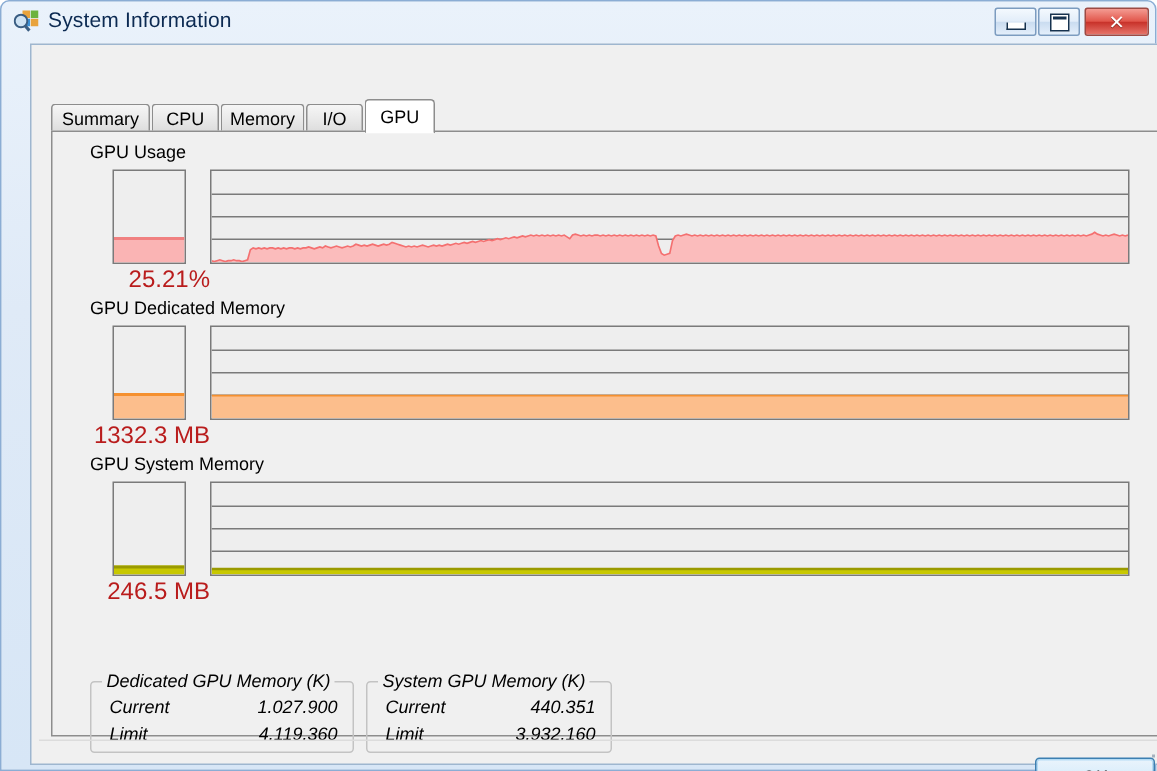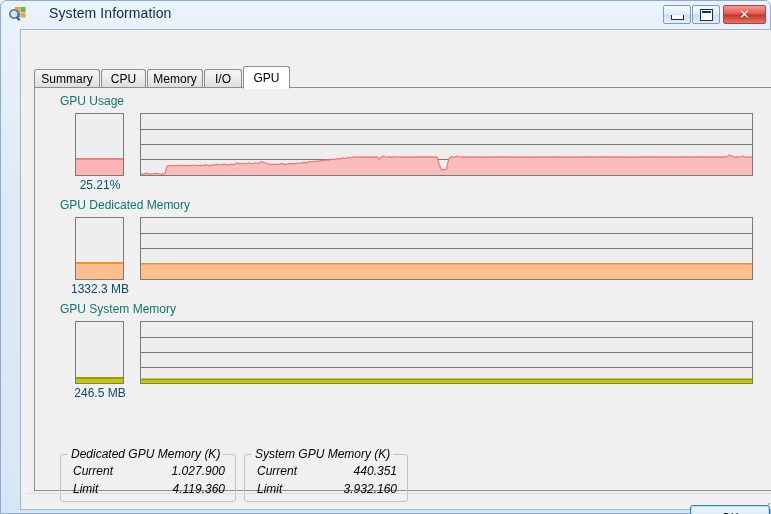--- a/index.html
+++ b/index.html
@@ -25,21 +25,21 @@
   }
   
   #titlebar{
     position:absolute;left:0;top:0;width:771px;height:28px;
     box-sizing:border-box;
   }
   #title-icon{
     position:absolute;left:8px;top:5px;width:17px;height:17px;
   }
   #title-text{
-    position:absolute;left:48px;top:4px;
+    position:absolute;left:31px;top:4px;
     font-size:14px;color:#0c2a52;
     letter-spacing:.1px;
     white-space:nowrap;
   }
   .winbtn{
     position:absolute;top:4px;height:19px;
     box-sizing:border-box;
     border:1px solid #7c9cc0;
     border-radius:2px;
     background:linear-gradient(to bottom,#f4f9fe 0%,#e2edf9 48%,#cadcf0 52%,#e4effb 100%);
@@ -82,34 +82,34 @@
   
   #tabpage{
     position:absolute;left:13px;top:57px;width:744px;height:404px;
     box-sizing:border-box;
     border:1px solid #8d8d8d;
     background:#f0f0f0;
   }
   
   .section{position:absolute;left:0;width:744px;}
   .sec-label{
-    position:absolute;left:25px;top:0;font-size:12px;color:#0f766e;white-space:nowrap;
+    position:absolute;left:25px;top:0;font-size:12px;color:#000000;white-space:nowrap;
   }
   .bar-box{
     position:absolute;left:40px;
     width:49px;
     box-sizing:border-box;
     border:1px solid #7a7a7a;
     background:#eeeeee;
     overflow:hidden;
   }
   .bar-fill{position:absolute;left:0;bottom:0;width:100%;}
   .bar-caption{
-    position:absolute;left:25px;width:80px;text-align:center;
-    font-size:12px;color:#0c4a6e;white-space:nowrap;
+    position:absolute;left:25px;width:80px;text-align:right;
+    font-size:16px;color:#b91c1c;white-space:nowrap;
   }
   .graph-box{
     position:absolute;left:105px;width:613px;
     box-sizing:border-box;
     border:1px solid #7a7a7a;
     background:#eeeeee;
     overflow:hidden;
   }
   .gridline{position:absolute;left:0;width:100%;height:1px;background:#7a7a7a;}
   .graph-svg{position:absolute;left:0;top:0;width:100%;height:100%;display:block;}

